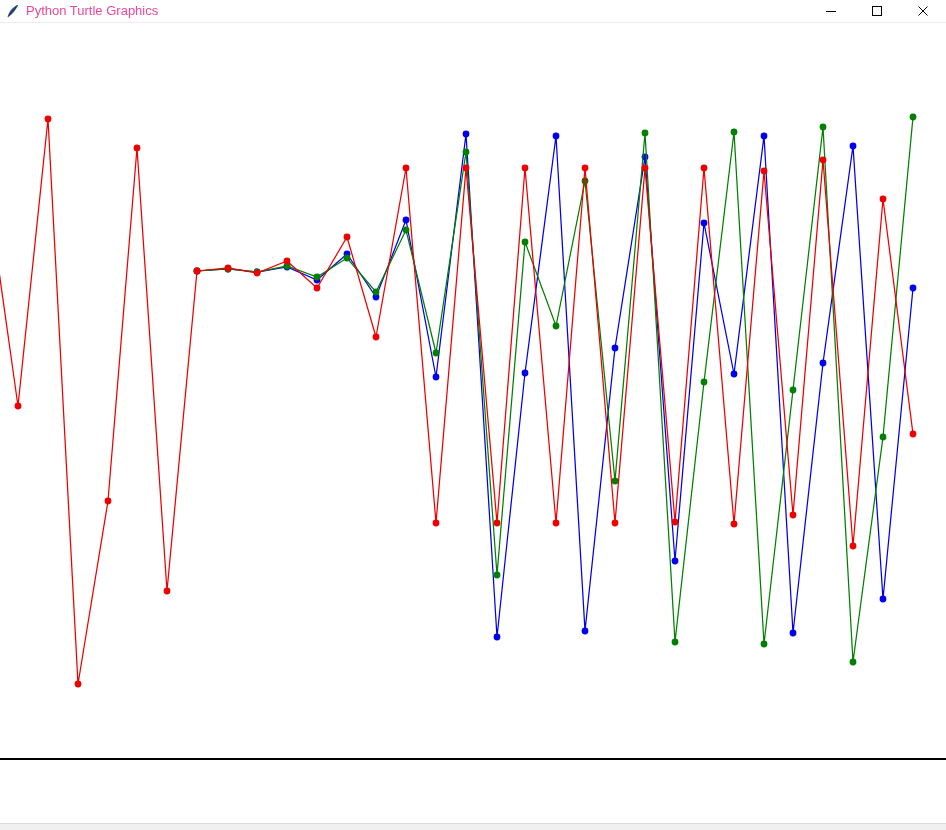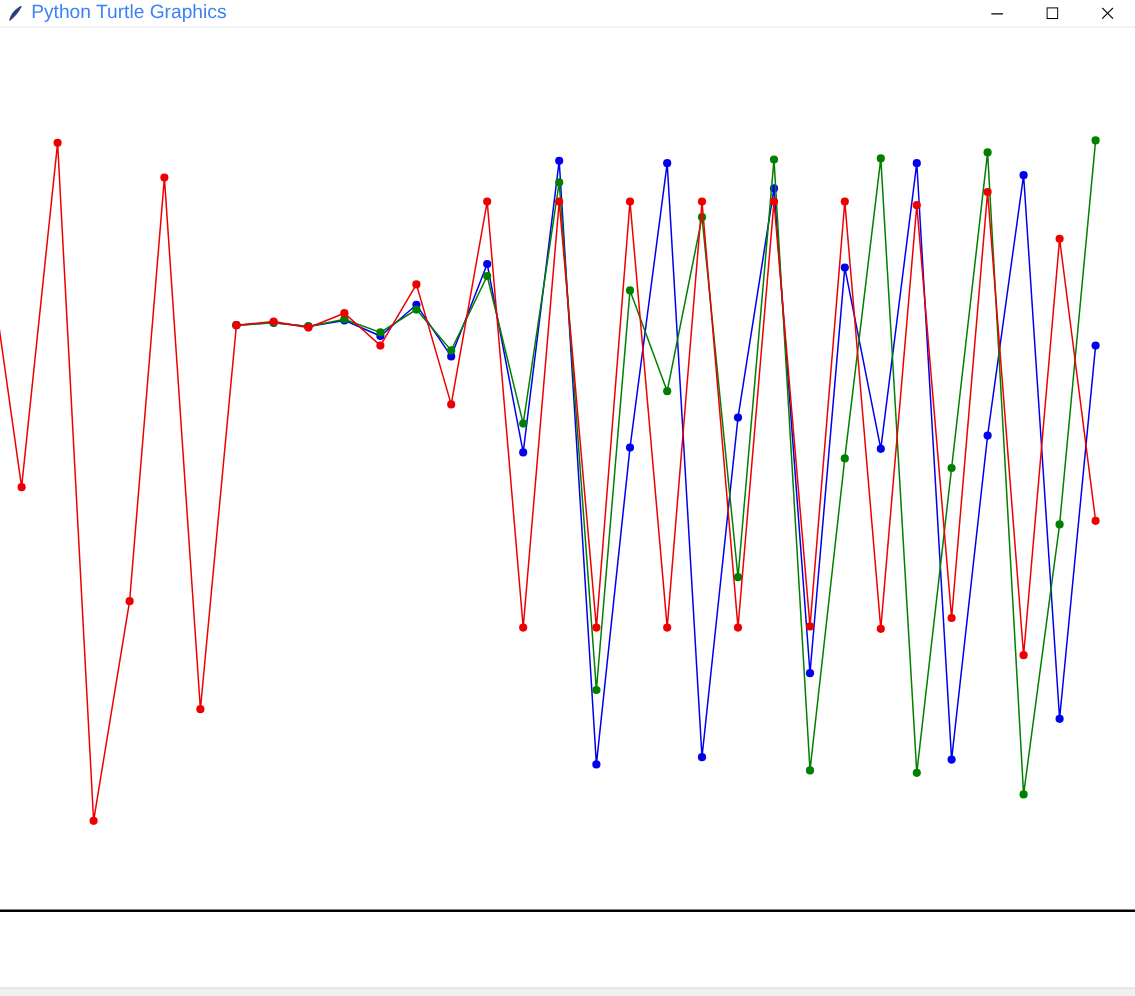--- a/index.html
+++ b/index.html
@@ -8,21 +8,21 @@
     font-family:"Liberation Sans","DejaVu Sans",sans-serif;
     position:relative;
   }
   
   .titlebar{
     position:absolute;top:0;left:0;width:946px;height:22px;
     background:#ffffff;border-bottom:1px solid #ececec;
     display:flex;align-items:center;z-index:5;
   }
   .app-icon{width:14px;height:14px;margin:0 6px 0 6px;flex:0 0 auto;}
-  .title-text{font-size:16px;color:#3b82f6;line-height:22px;white-space:nowrap;}
+  .title-text{font-size:13px;color:#ec4899;line-height:22px;white-space:nowrap;}
   .win-controls{margin-left:auto;display:flex;height:22px;}
   .win-btn{
     width:46px;height:22px;display:flex;align-items:center;justify-content:center;
     cursor:default;
   }
   .win-btn svg{display:block;}
   
   .canvas-wrap{position:absolute;top:0;left:0;width:946px;height:830px;z-index:1;}
   
   .bottom-strip{

